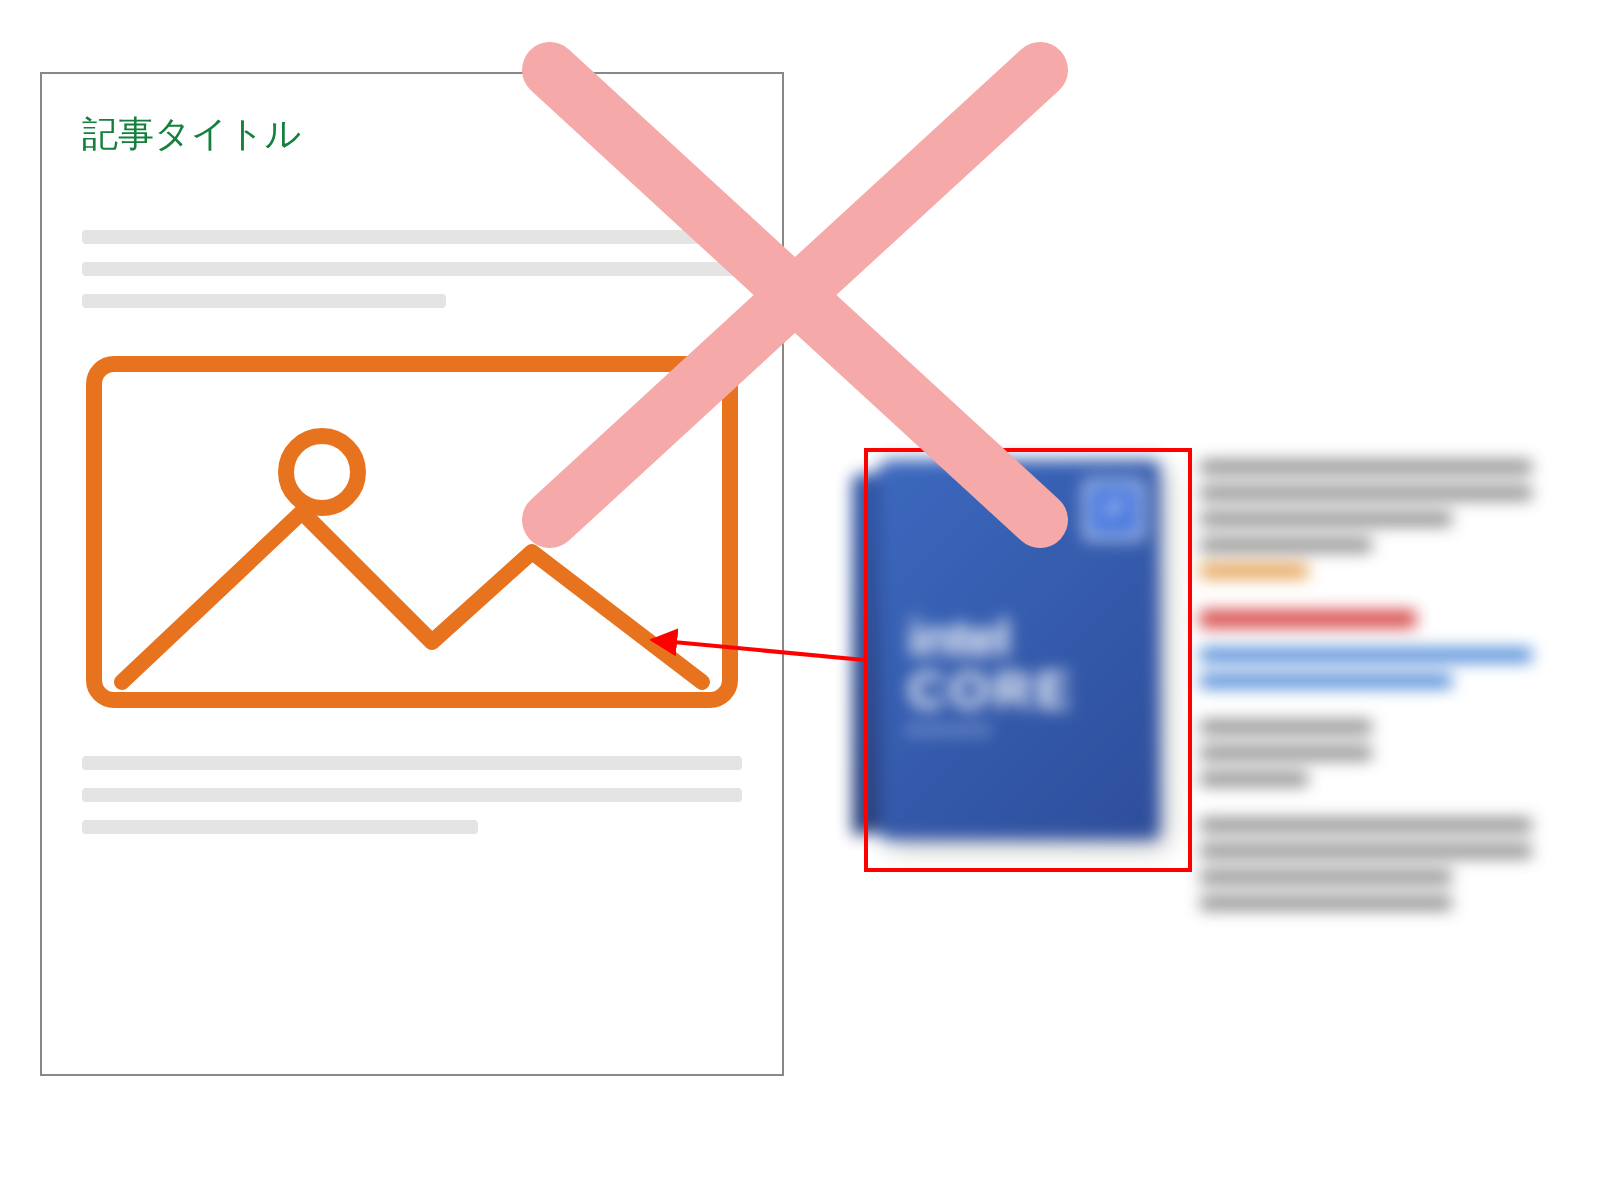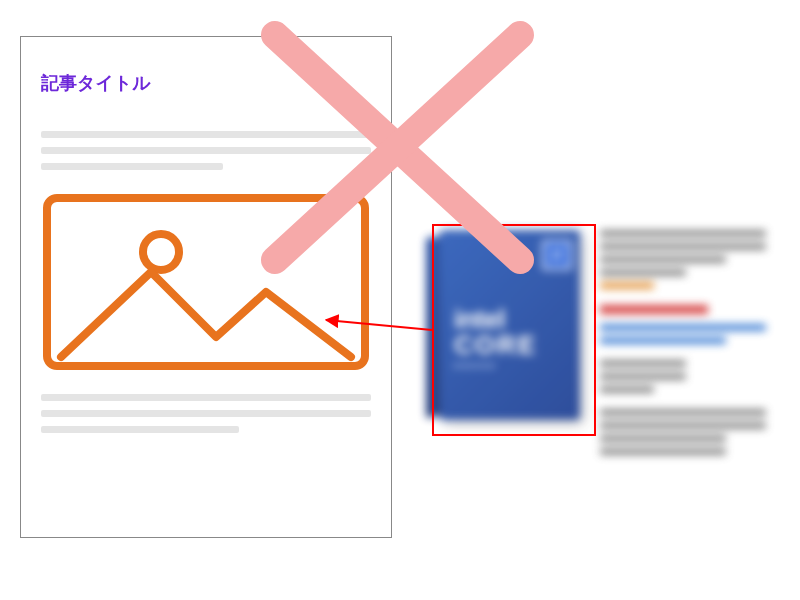--- a/index.html
+++ b/index.html
@@ -1,20 +1,20 @@
 <!DOCTYPE html>
 <html><head>
 <meta charset="utf-8">
 <style>
 html,body{margin:0;padding:0;width:800px;height:600px;background:#fff;font-family:"Hiragino Sans","Meiryo",sans-serif;overflow:hidden}
 .stage{position:relative;width:800px;height:600px}
 
 
 .article{position:absolute;left:20px;top:36px;width:370px;height:500px;border:1px solid #888}
-.article-title{font-weight:700;font-size:18px;color:#6d28d9;margin:34px 0 0 20px}
+.article-title{font-weight:400;font-size:18px;color:#15803d;margin:18px 0 0 20px}
 .para{margin:36px 20px 0 20px}
 .para .line,.para2 .line{height:7px;background:#e4e4e4;border-radius:2px;margin-bottom:9px}
 .para .line.short{width:55%}
 .imgph{margin:22px 20px 0 20px;height:180px}
 .imgph svg{width:100%;height:100%;display:block}
 .para2{margin:22px 20px 0 20px}
 .para2 .line.short{width:60%}
 
 
 .listing{position:absolute;left:440px;top:230px;width:345px;height:240px;filter:blur(4px);opacity:.85}

